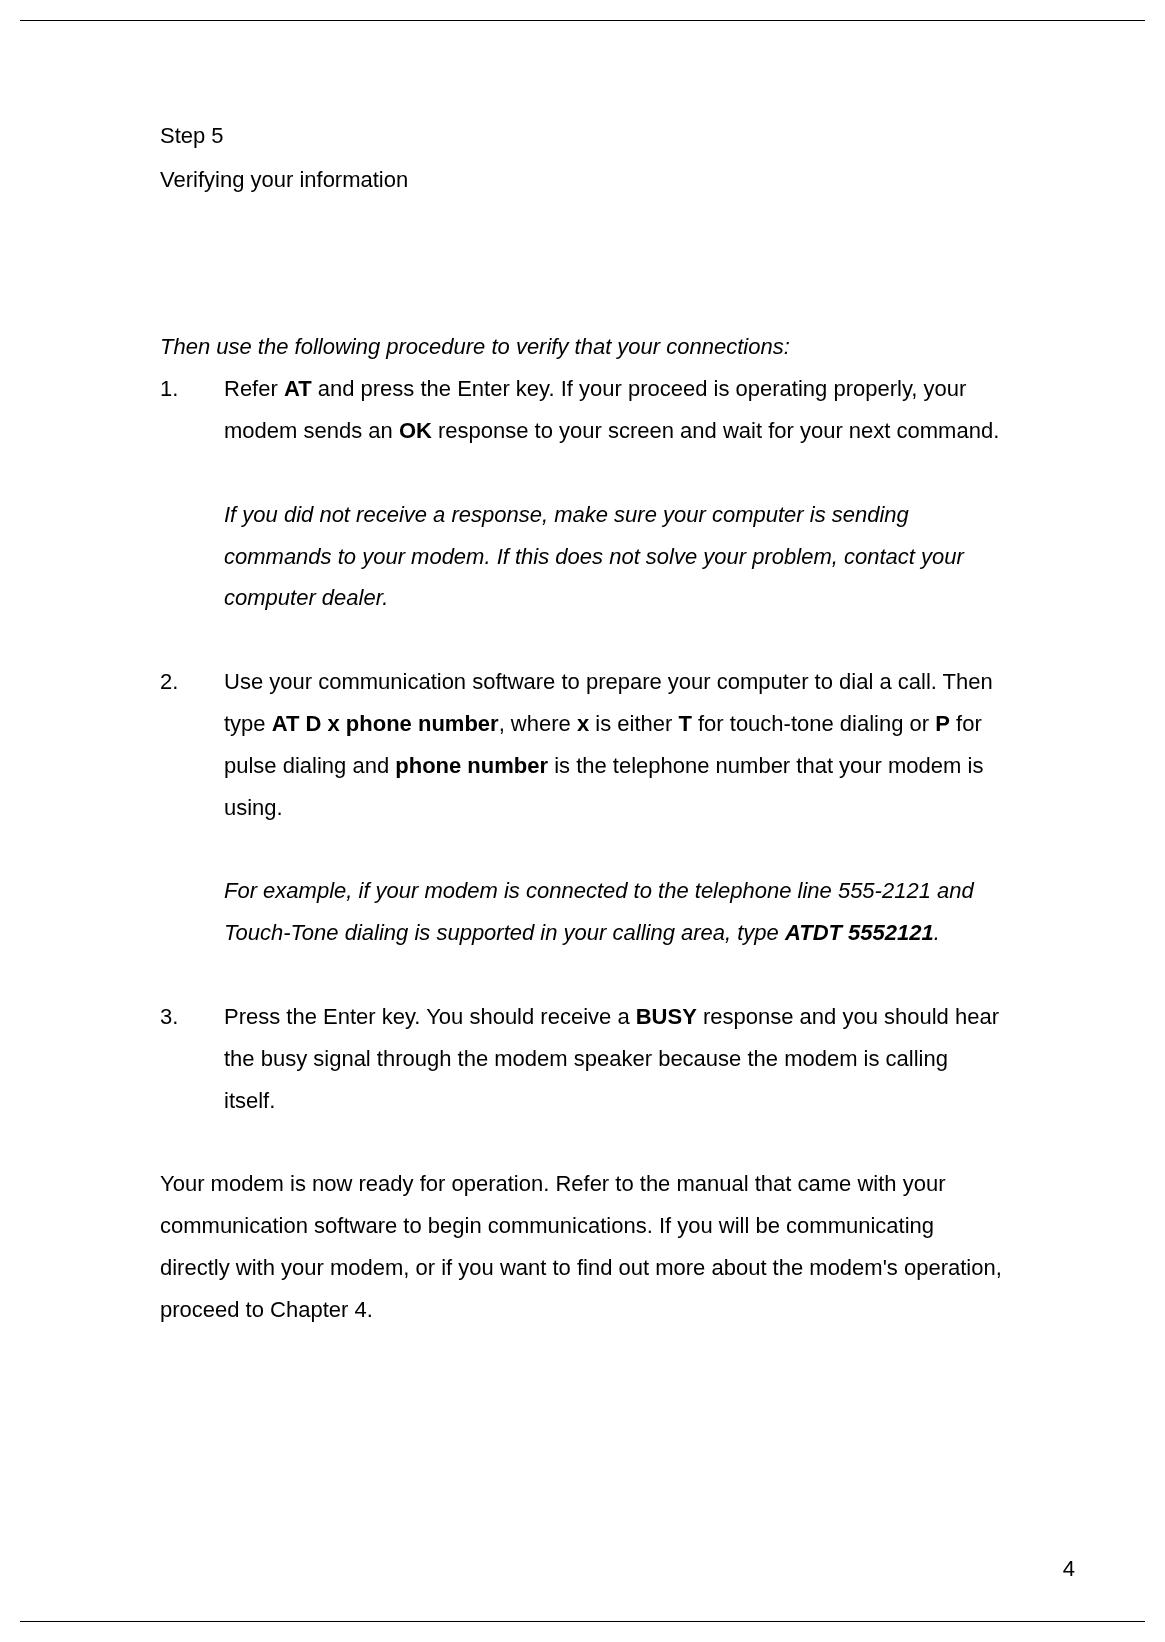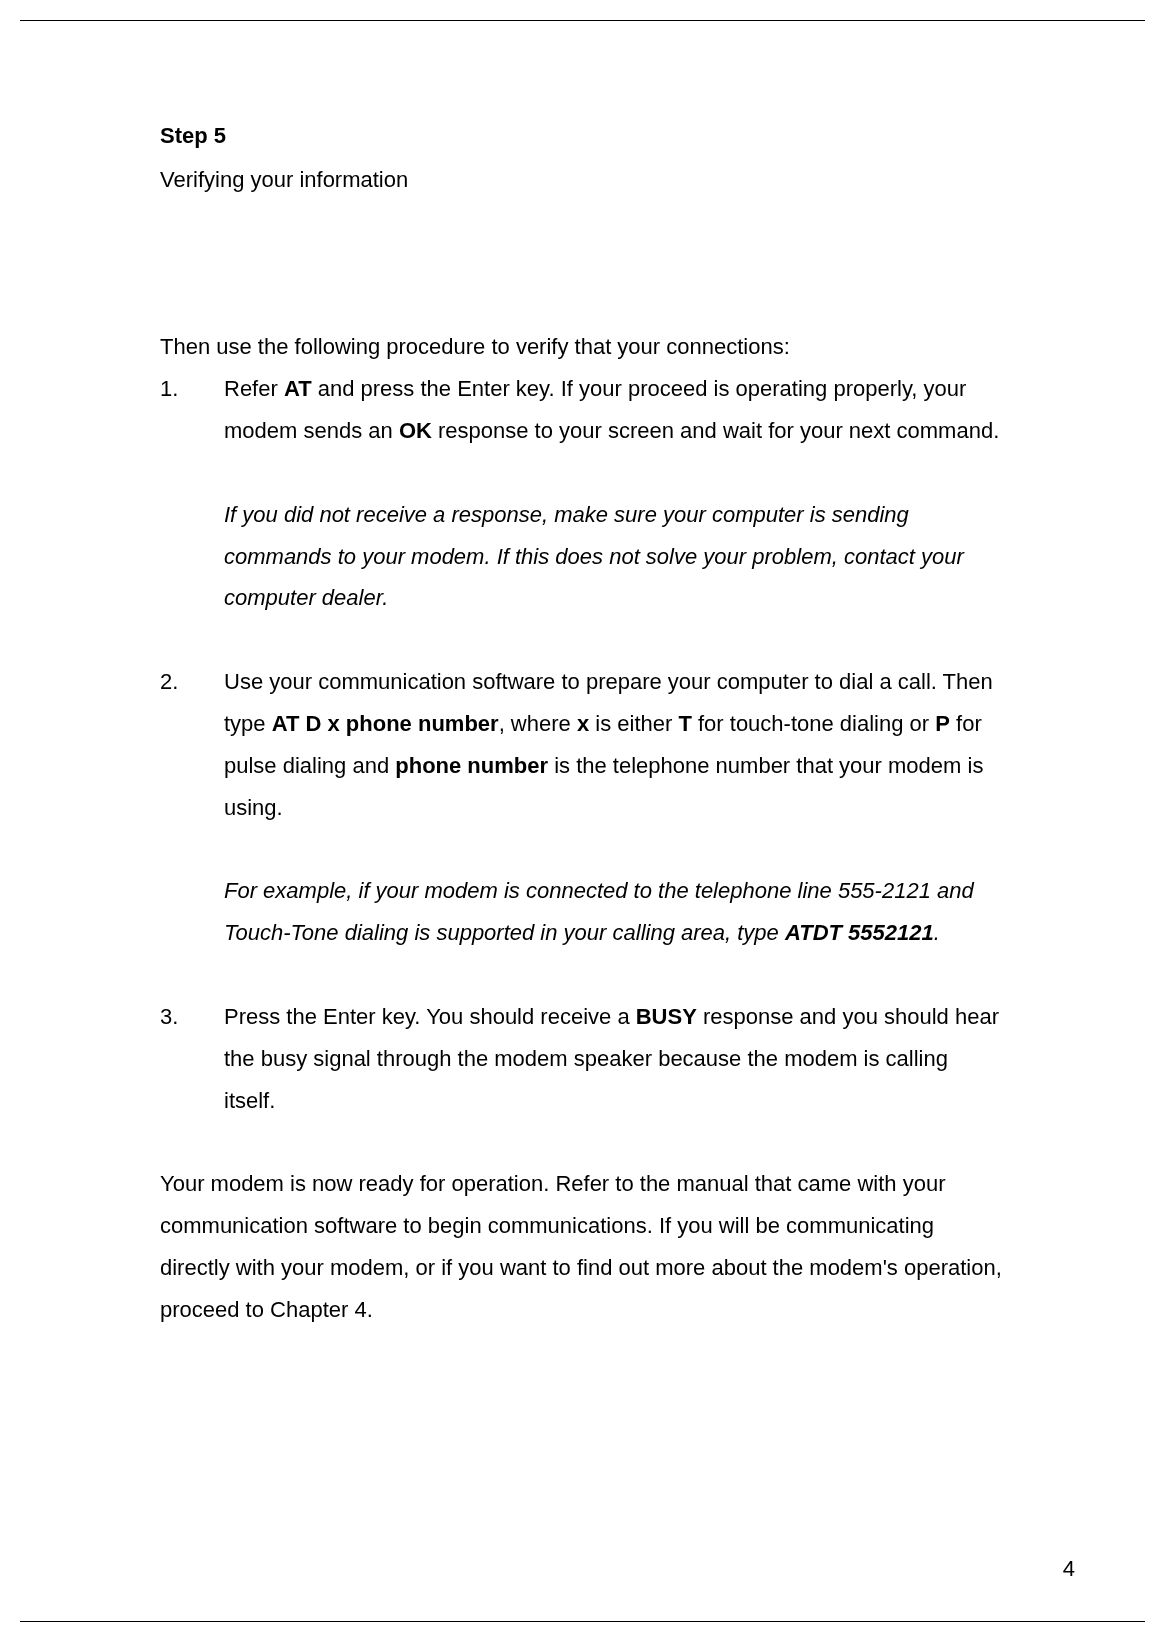--- a/index.html
+++ b/index.html
@@ -33,31 +33,32 @@
     .content {
       position: absolute;
       top: 115px;
       left: 160px;
       right: 160px;
       font-size: 22px;
       line-height: 1.9;
       color: #000;
     }
     .step-title {
-      font-weight: bold;
+      font-weight: normal;
       margin-bottom: 2px;
     }
     .step-subtitle {
       margin-bottom: 42px;
     }
     .para {
       margin-bottom: 42px;
     }
     .intro-line {
       margin-bottom: 0;
+      font-style: italic;
     }
     .list {
       list-style: none;
       counter-reset: item;
     }
     .list-item {
       position: relative;
       padding-left: 64px;
       margin-bottom: 42px;
     }

